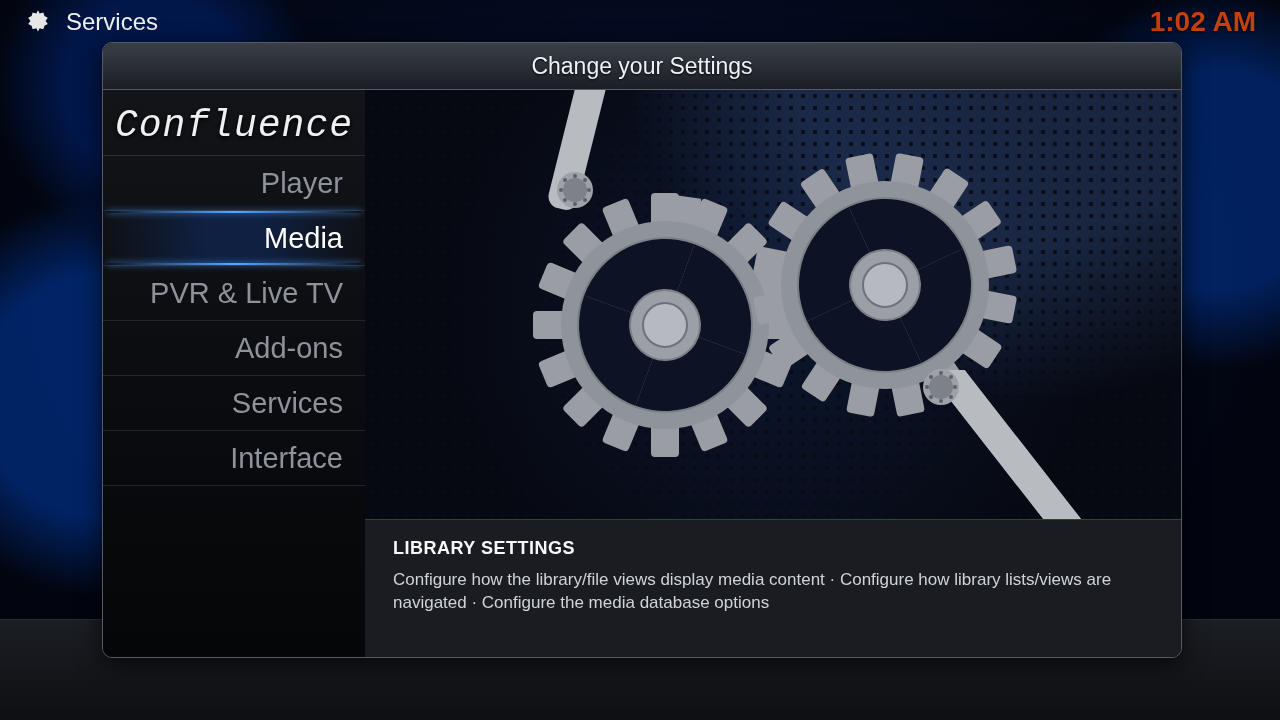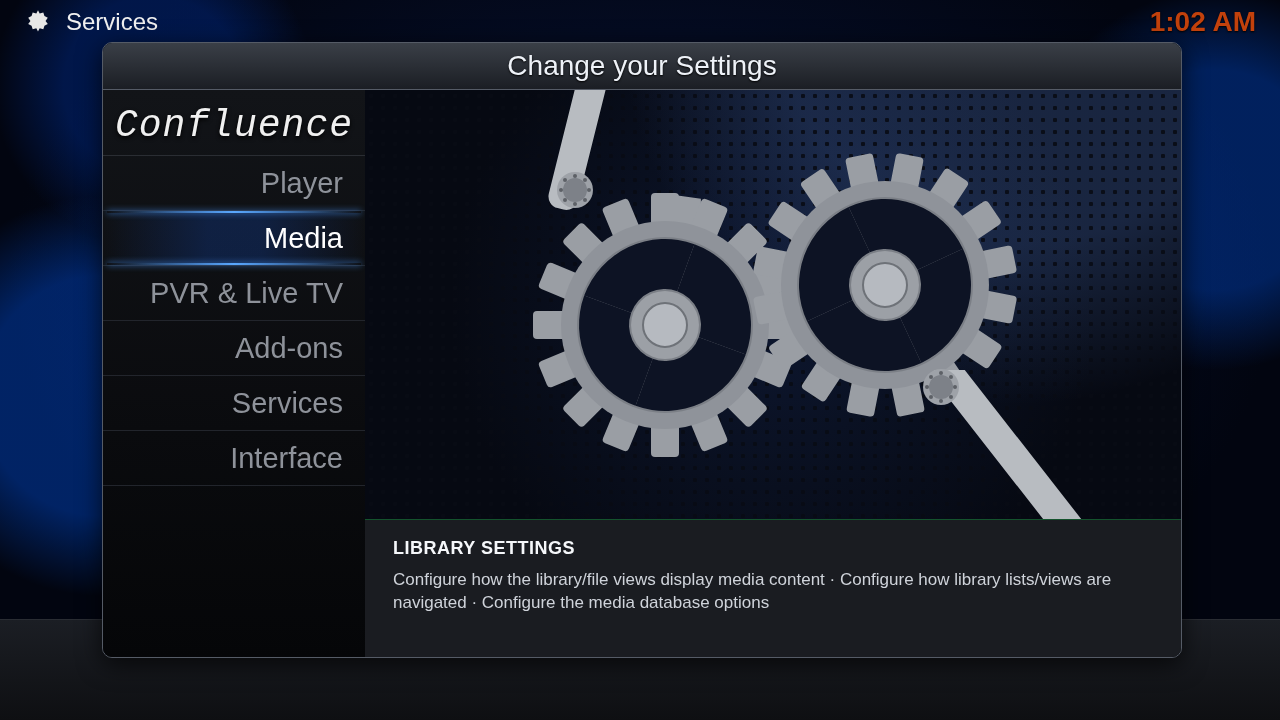--- a/index.html
+++ b/index.html
@@ -34,21 +34,21 @@
     background:#050608cc;
     box-shadow:0 6px 24px rgba(0,0,0,0.7);
     overflow:hidden;
     z-index:20;
   }
   .win-header{
     height:46px;width:100%;
     background:linear-gradient(#3a3f47,#1b1e24);
     border-bottom:1px solid #555b66;
     display:flex;align-items:center;justify-content:center;
-    color:#eef2f8;font-size:28px;font-weight:300;
+    color:#eef2f8;font-size:23px;font-weight:300;
     text-shadow:0 1px 2px #000;
   }
   .win-body{display:flex;height:calc(100% - 46px);}
   .sidebar{
     width:262px;flex:none;height:100%;
     background:linear-gradient(180deg,#121418 0%,#0a0b0e 60%,#050608 100%);
     display:flex;flex-direction:column;
   }
   .logo{
     text-align:center;

